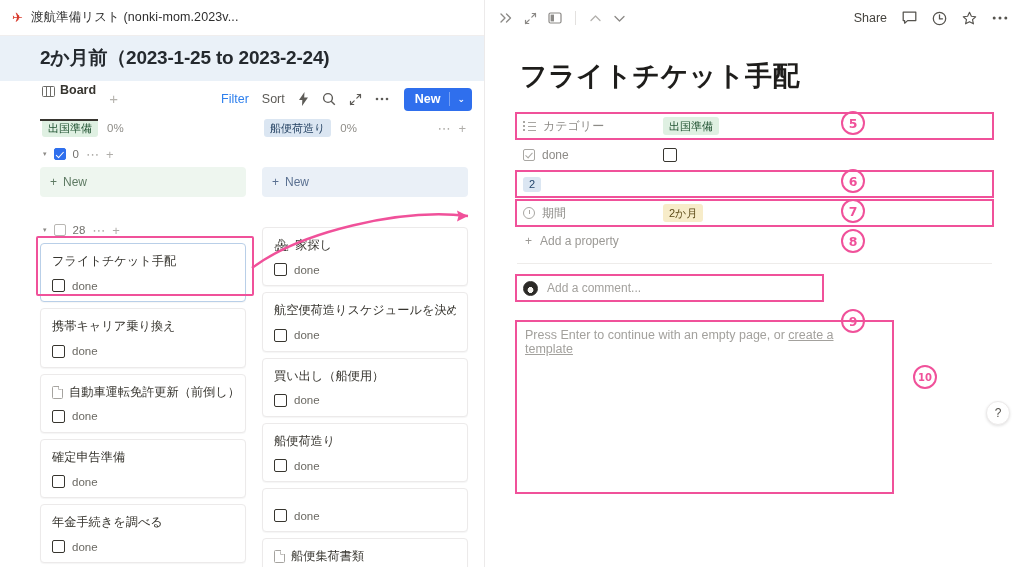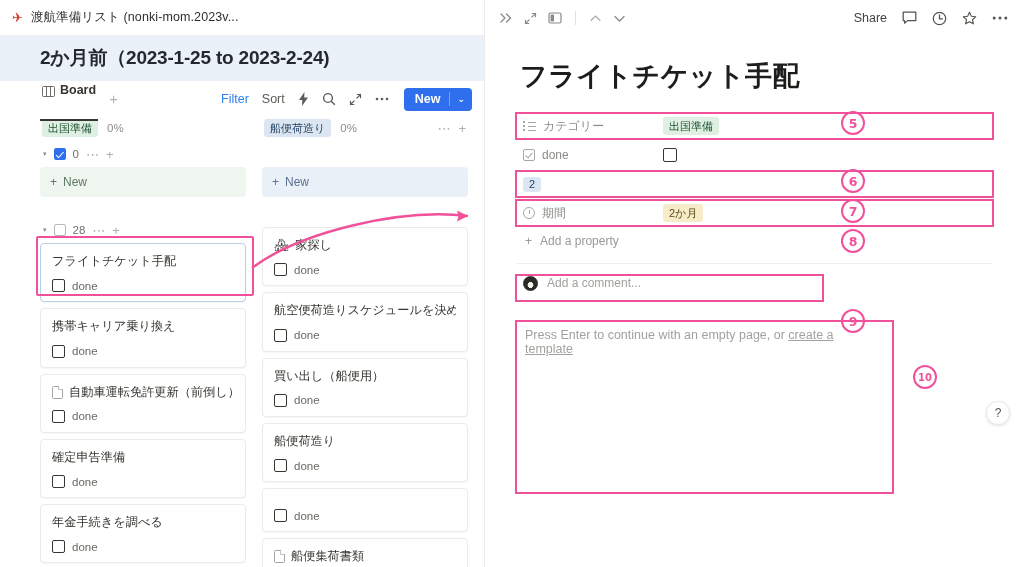--- a/index.html
+++ b/index.html
@@ -172,21 +172,21 @@
   .chip-blue { background: #dbe6f2; color: #23456b; }
   .chip-cream { background: #f7ecc9; color: #5c4a17; }
   .prop-empty { color: #a6a4a0; }
   .prop-cbox { width: 14px; height: 14px; border: 1.5px solid #37352f; border-radius: 2px; }
   .hl { outline: 2px solid #f0519a; outline-offset: 0px; }
   .add-prop {
     display: flex; align-items: center; gap: 8px; font-size: 12px; color: #9b9995;
     padding-left: 8px; margin-top: 9px;
   }
   .divider { height: 1px; background: #eeecea; margin: 15px 0 12px 0; }
-  .comment-row { display: flex; gap: 9px; padding-left: 6px; height: 24px; }
+  .comment-row { display: flex; align-items: center; gap: 9px; padding-left: 6px; height: 24px; }
   .avatar {
     width: 15px; height: 15px; border-radius: 50%; flex: none;
     background: radial-gradient(circle at 50% 62%, #f4f2ee 0 28%, #2c2a27 30% 100%);
     border: 1px solid #2c2a27;
   }
   .comment-ph { font-size: 12px; color: #a3a19d; }
   .page-body {
     margin-top: 22px; padding: 6px 8px 0 8px; height: 170px;
   }
   .page-body-text { font-size: 12.5px; color: #a3a19d; }

